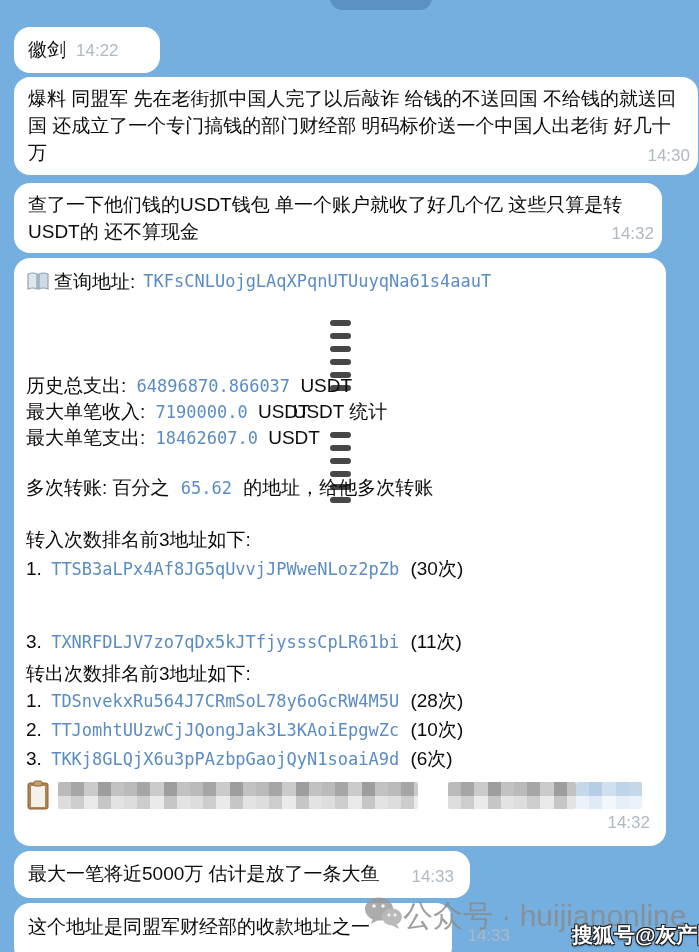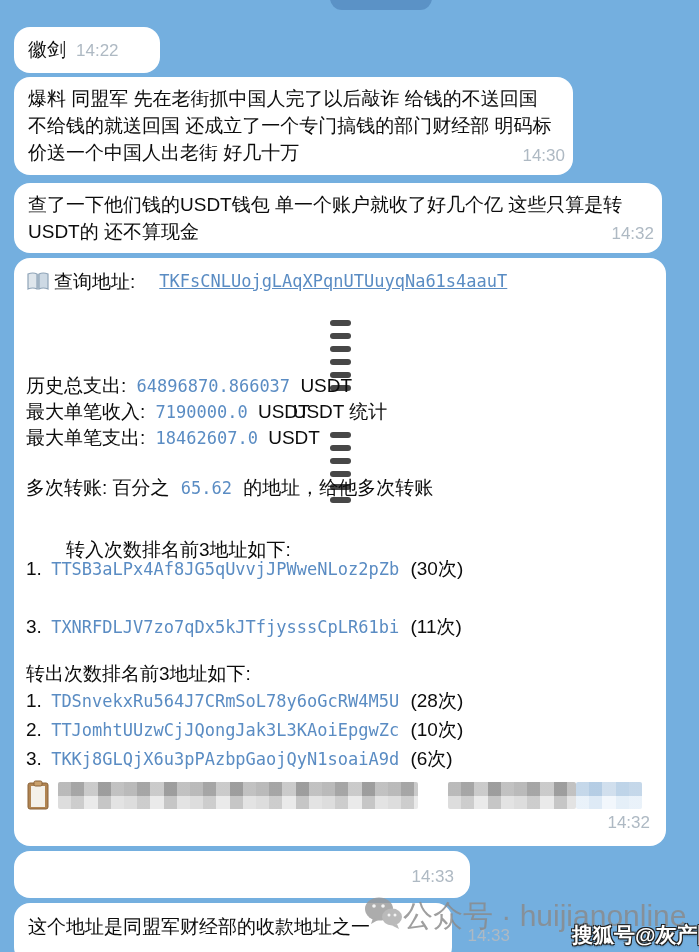--- a/index.html
+++ b/index.html
@@ -12,21 +12,21 @@
 
   .bubble{position:absolute;background:#ffffff;border-radius:16px;
           color:#0c0c0c;font-size:19px;line-height:27px;box-sizing:border-box;}
   .time{color:#aeb9c3;font-size:17px;font-weight:400;}
   .time-abs{position:absolute;right:8px;bottom:6px;}
 
   
   .m1{left:14px;top:27px;width:146px;height:46px;padding:9px 14px 0 14px;
       display:flex;align-items:baseline;gap:10px;}
   
-  .m2{left:14px;top:77px;width:559px;height:98px;padding:8px 14px;}
+  .m2{left:14px;top:77px;width:684px;height:98px;padding:8px 14px;}
   
   .m3{left:14px;top:183px;width:648px;height:70px;padding:8px 14px;}
   
   .report{left:14px;top:258px;width:652px;height:588px;}
   .report .row{position:absolute;left:12px;right:12px;white-space:nowrap;}
 
   .mono{font-family:"DejaVu Sans Mono",monospace;font-size:17px;color:#5a8cc3;}
   .q-label{font-size:19px;color:#0c0c0c;}
 
   .divider{display:flex;align-items:center;gap:7px;}
@@ -85,21 +85,21 @@
 
     <div class="row" style="top:10px;display:flex;align-items:center;">
       <span style="margin-right:4px;">
         <svg width="24" height="20" viewBox="0 0 24 20">
           <path d="M2 2 Q7 0 11 2 L11 17 Q7 15 2 17 Z" fill="#dfe6ec" stroke="#8fa4b8" stroke-width="1.2"></path>
           <path d="M22 2 Q17 0 13 2 L13 17 Q17 15 22 17 Z" fill="#cdd9e4" stroke="#8fa4b8" stroke-width="1.2"></path>
           <line x1="12" y1="2" x2="12" y2="17" stroke="#8fa4b8" stroke-width="1.2"></line>
         </svg>
       </span>
       <span class="q-label">查询地址:</span>
-      <span class="mono" style="margin-left:24px;text-decoration:underline;">TKFsCNLUojgLAqXPqnUTUuyqNa61s4aauT</span>
+      <span class="mono" style="margin-left:8px;">TKFsCNLUojgLAqXPqnUTUuyqNa61s4aauT</span>
     </div>
 
     <div class="row divider" style="top:62px;flex-direction:column;">
       <span class="dash"></span>
         <span class="dash"></span>
         <span class="dash"></span>
         <span class="dash"></span>
         <span class="dash"></span>
         <span class="dash"></span>
       <span class="div-title">USDT 统计</span>
@@ -126,27 +126,27 @@
       <span class="mono">18462607.0</span>
       <span class="plain">USDT</span>
     </div>
 
     <div class="row" style="top:216px;">
       <span class="plain">多次转账: 百分之</span>
       <span class="mono" style="margin:0 6px;">65.62</span>
       <span class="plain">的地址，给他多次转账</span>
     </div>
 
-    <div class="row plain" style="top:278px;margin-left:40px;">转入次数排名前3地址如下:</div>
+    <div class="row plain" style="top:268px;">转入次数排名前3地址如下:</div>
     <div class="row addr-row" style="top:297px;">
       <span class="plain">1.</span>
       <span class="mono">TTSB3aLPx4Af8JG5qUvvjJPWweNLoz2pZb</span>
       <span class="plain">(30次)</span>
     </div>
-    <div class="row addr-row" style="top:355px;">
+    <div class="row addr-row" style="top:370px;">
       <span class="plain">3.</span>
       <span class="mono">TXNRFDLJV7zo7qDx5kJTfjysssCpLR61bi</span>
       <span class="plain">(11次)</span>
     </div>
 
     <div class="row plain" style="top:402px;">转出次数排名前3地址如下:</div>
     <div class="row addr-row" style="top:429px;">
       <span class="plain">1.</span>
       <span class="mono">TDSnvekxRu564J7CRmSoL78y6oGcRW4M5U</span>
       <span class="plain">(28次)</span>
@@ -173,20 +173,21 @@
       <span class="mosaic" style="width:360px;"></span>
       <span style="width:14px;"></span>
       <span class="mosaic" style="width:128px;"></span>
       <span class="mosaic blue" style="width:66px;margin-left:-8px;"></span>
     </div>
 
     <span class="time" style="position:absolute;right:16px;bottom:10px;">14:32</span>
   </div>
 
   <div class="bubble m5">
+    <span>最大一笔将近5000万 估计是放了一条大鱼</span>
     <span class="time">14:33</span>
   </div>
 
   <div class="bubble m6">
     <span>这个地址是同盟军财经部的收款地址之一</span>
     <span class="time">14:33</span>
   </div>
 
   <div class="wm-wechat">
     <span>

